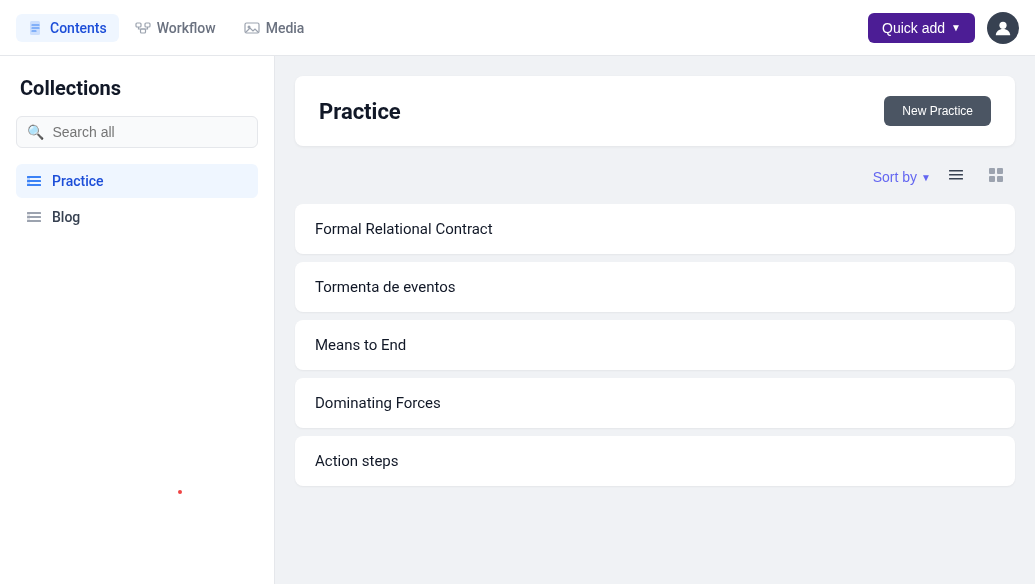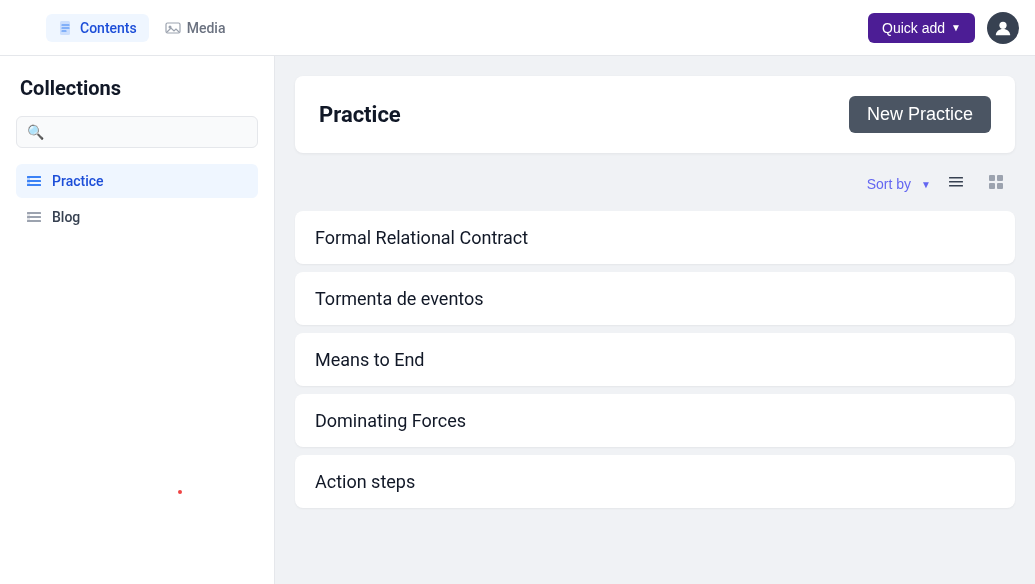--- a/index.html
+++ b/index.html
@@ -20,21 +20,20 @@
       padding: 0 16px;
       border-bottom: 1px solid #e5e7eb;
       position: relative;
       z-index: 10;
     }
     .nav-tabs {
       display: flex;
       align-items: center;
       gap: 4px;
       flex: 1;
-      margin-left: 30px;
     }
     .nav-tab {
       display: flex;
       align-items: center;
       gap: 6px;
       padding: 6px 12px;
       border-radius: 6px;
       cursor: pointer;
       font-size: 14px;
       color: #6b7280;
@@ -171,37 +170,37 @@
       font-size: 22px;
       font-weight: 700;
       color: #111827;
     }
     .new-practice-btn {
       background: #4b5563;
       color: #fff;
       border: none;
       border-radius: 6px;
       padding: 8px 18px;
-      font-size: 18px;
+      font-size: 12px;
       font-weight: 500;
       cursor: pointer;
     }
 
     .toolbar {
       display: flex;
       align-items: center;
       justify-content: flex-end;
       gap: 10px;
       margin-bottom: 12px;
       padding-right: 4px;
     }
     .sort-by-btn {
       display: flex;
       align-items: center;
-      gap: 10px;
+      gap: 4px;
       font-size: 14px;
       color: #6366f1;
       cursor: pointer;
       font-weight: 500;
       background: none;
       border: none;
     }
     .view-btn {
       background: none;
       border: none;
@@ -214,21 +213,21 @@
     .view-btn.active {
       color: #374151;
     }
 
     
     .list-item {
       background: #fff;
       border-radius: 8px;
       padding: 16px 20px;
       margin-bottom: 8px;
-      font-size: 18px;
+      font-size: 15px;
       color: #111827;
       font-weight: 400;
       cursor: pointer;
       box-shadow: 0 1px 2px rgba(0,0,0,0.05);
       transition: box-shadow 0.15s;
     }
 
     
     .cursor {
       position: absolute;
@@ -245,20 +244,30 @@
 <body>
 
 <nav class="top-nav">
   <div class="nav-tabs">
     <div class="nav-tab active">
       <svg class="nav-tab-icon" viewBox="0 0 16 16" fill="none">
         <rect x="2" y="1" width="10" height="14" rx="1.5" fill="#3b82f6" opacity="0.2"></rect>
         <path d="M4 5h7M4 8h7M4 11h4" stroke="#3b82f6" stroke-width="1.2" stroke-linecap="round"></path>
       </svg>
       <span>Contents</span>
+    </div>
+    <div class="nav-tab">
+      <svg class="nav-tab-icon" viewBox="0 0 16 16" fill="none">
+        <rect x="1" y="3" width="5" height="4" rx="1" fill="none" stroke="#9ca3af" stroke-width="1.2"></rect>
+        <rect x="10" y="3" width="5" height="4" rx="1" fill="none" stroke="#9ca3af" stroke-width="1.2"></rect>
+        <rect x="5.5" y="9" width="5" height="4" rx="1" fill="none" stroke="#9ca3af" stroke-width="1.2"></rect>
+        <path d="M3.5 7v2h9V7" stroke="#9ca3af" stroke-width="1.2"></path>
+        <path d="M8 9V9" stroke="#9ca3af" stroke-width="1.2"></path>
+      </svg>
+      <span>Workflow</span>
     </div>
     <div class="nav-tab">
       <svg class="nav-tab-icon" viewBox="0 0 16 16" fill="none">
         <rect x="1" y="3" width="14" height="10" rx="1.5" fill="none" stroke="#9ca3af" stroke-width="1.2"></rect>
         <circle cx="5" cy="7" r="1.5" fill="#9ca3af"></circle>
         <path d="M2 12l4-4 3 3 2-2 3 3" stroke="#9ca3af" stroke-width="1.2" stroke-linecap="round"></path>
       </svg>
       <span>Media</span>
     </div>
   </div>
@@ -275,20 +284,21 @@
     </div>
   </div>
 </nav>
 
 <div class="main-layout">
 
   <aside class="sidebar">
     <h2 class="sidebar-title">Collections</h2>
     <div class="search-box">
       <span class="search-icon">🔍</span>
+      <input type="text" placeholder="Search all" style="">
     </div>
 
     <div class="sidebar-item active">
       <span class="sidebar-item-icon">
         <svg width="14" height="14" viewBox="0 0 14 14" fill="none">
           <rect x="0" y="2" width="14" height="2" rx="0.5" fill="#3b82f6"></rect>
           <rect x="0" y="6" width="14" height="2" rx="0.5" fill="#3b82f6"></rect>
           <rect x="0" y="10" width="14" height="2" rx="0.5" fill="#3b82f6"></rect>
           <rect x="0" y="2" width="3" height="10" rx="0.5" fill="#3b82f6" opacity="0.3"></rect>
         </svg>

